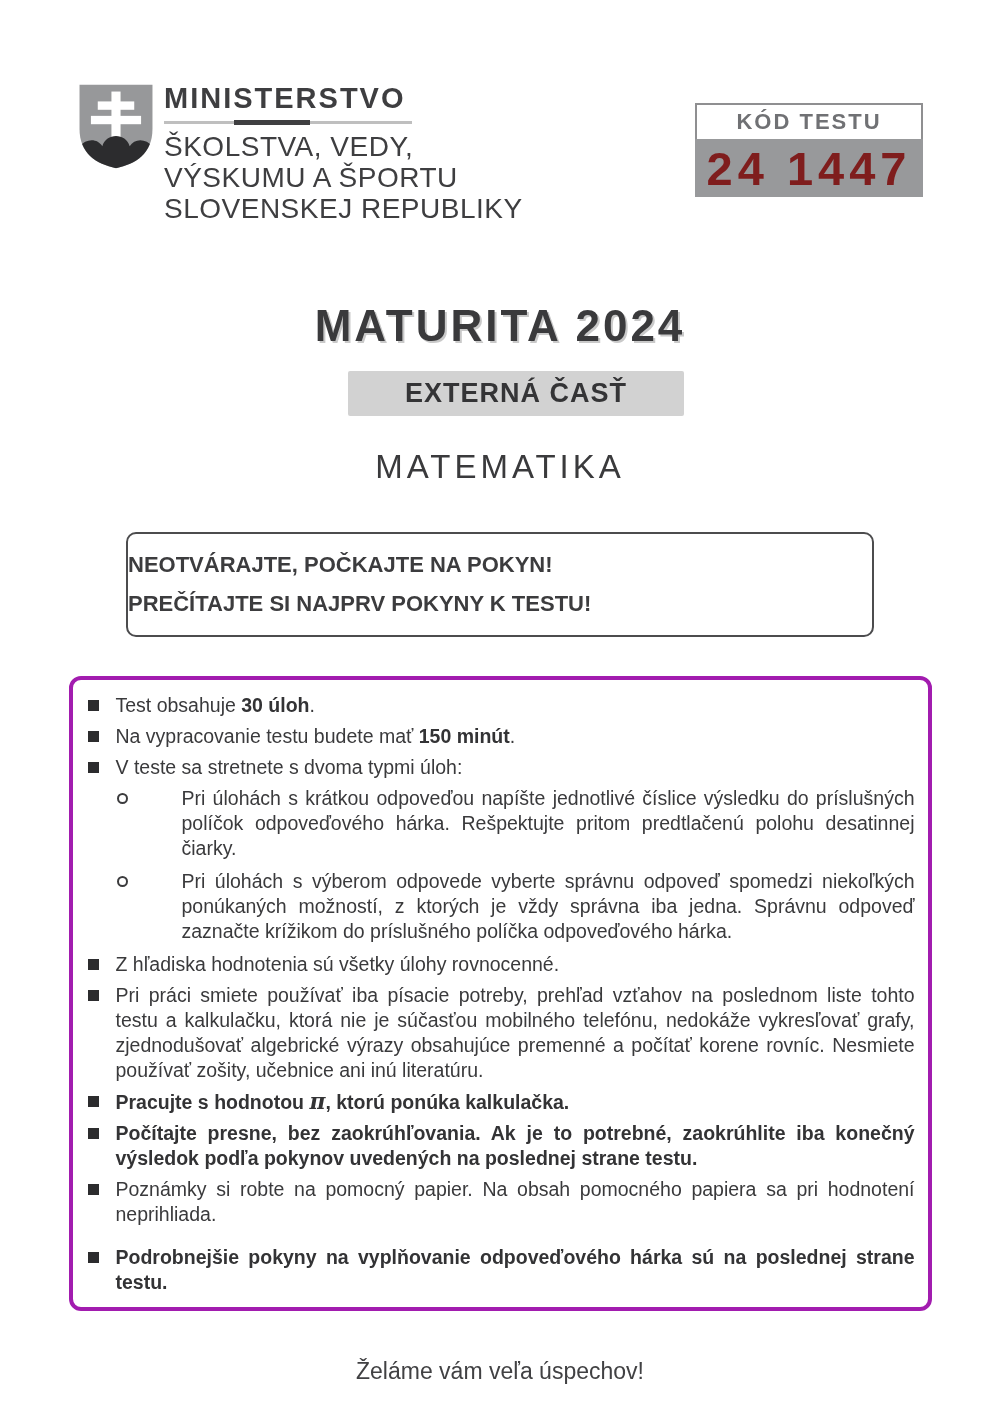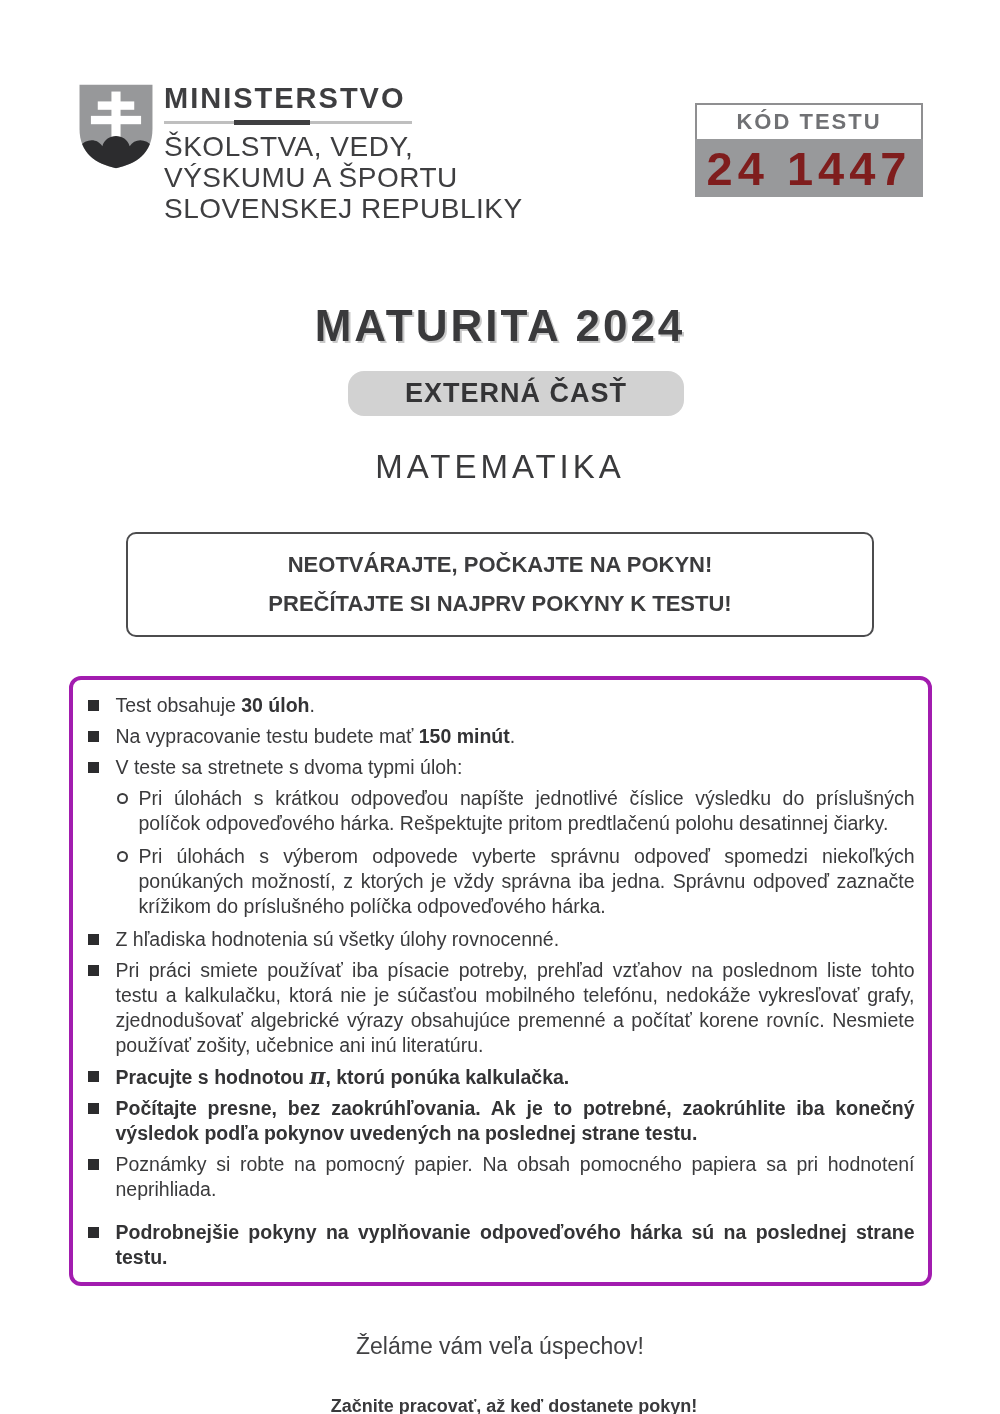--- a/index.html
+++ b/index.html
@@ -26,39 +26,39 @@
     background:#98999b;color:#7f1d1d;display:flex;align-items:center;justify-content:center;
     font-size:47px;font-weight:bold;letter-spacing:5px;
   }
   
   .title-main{
     margin-top:86px;text-align:center;font-size:44px;font-weight:bold;
     letter-spacing:3px;color:#3a3a3c;text-shadow:2px 2px 0 #c9c9c9;
   }
   .badge-wrap{text-align:center;margin-top:20px;}
   .badge{
-    display:inline-block;background:#d2d2d2;border-radius:16px;height:45px;line-height:45px;
+    display:inline-block;background:#d2d2d2;border-radius:2px;height:45px;line-height:45px;
     padding:0 57px;font-size:27px;font-weight:bold;letter-spacing:1px;color:#343436;margin-left:32px;
   }
   .subject{
     margin-top:32px;text-align:center;font-size:33px;letter-spacing:4px;color:#3a3a3c;
   }
   
   .warning{
     width:744px;margin:46px auto 0 auto;border:2px solid #4c4c4e;border-radius:10px;
-    text-align:center;padding:11px 0 12px 0;
+    padding:11px 0 12px 0;
   }
   .warning div{font-size:22px;font-weight:bold;line-height:39px;color:#3c3c3e;}
   
   .instructions{
     width:830px;margin:39px auto 0 auto;border:4px solid #a21caf;border-radius:12px;
     padding:13px 13px 12px 12px;box-sizing:content-box;
   }
   .instr-item{display:flex;margin-bottom:6px;}
-  .instr-item.sub{margin-bottom:8px;}
+  .instr-item.sub{margin-bottom:8px;gap:43px;}
   .instr-item:last-child{margin-bottom:0;margin-top:18px;}
   .bullet{flex:0 0 auto;}
   .bullet.square{width:11px;height:11px;background:#2c2c2e;margin:7px 17px 0 3px;}
   .bullet.circle{
     width:7px;height:7px;border:2px solid #3b3b3d;border-radius:50%;
     background:#fff;margin:7px 11px 0 32px;
   }
   .instr-text{
     flex:1 1 auto;font-size:19.5px;line-height:25px;color:#3a3a3c;text-align:justify;
   }

